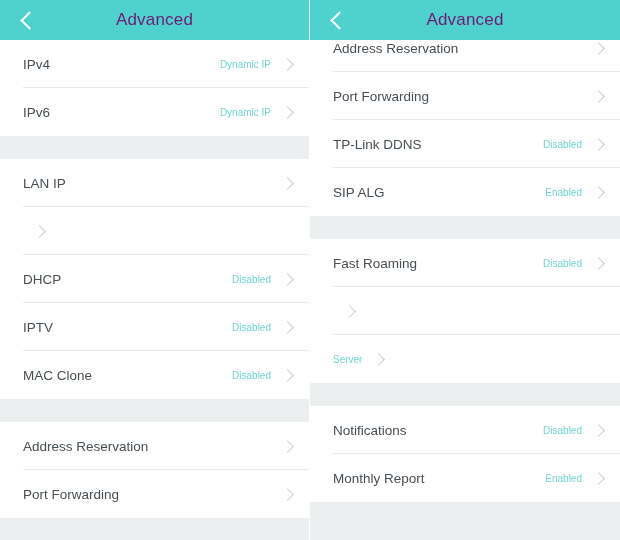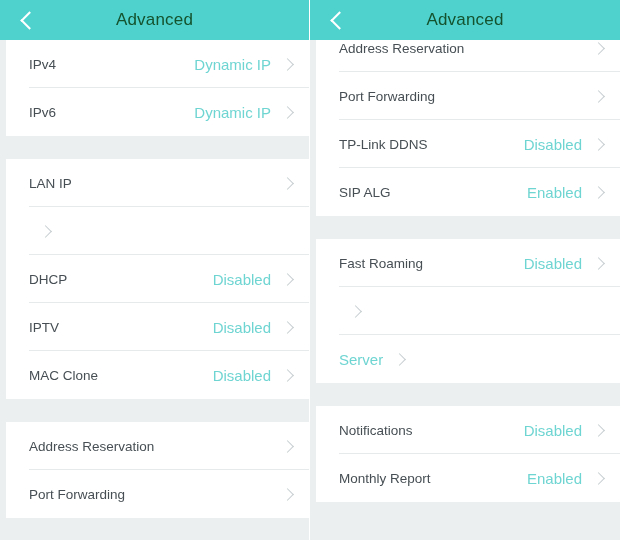--- a/index.html
+++ b/index.html
@@ -54,21 +54,21 @@
     width: 11px;
     height: 11px;
     border-left: 2px solid #ffffff;
     border-bottom: 2px solid #ffffff;
     transform: rotate(45deg);
     margin-left: 4px;
   }
   .header-title {
     flex: 1;
     text-align: center;
-    color: #14532d;
+    color: #701a75;
     font-size: 17px;
     letter-spacing: 0.2px;
   }
   .list {
     background: #eceff0;
     height: 500px;
     overflow: hidden;
     position: relative;
   }
   .group {
@@ -99,37 +99,37 @@
   }
   .row.last:after {
     display: none;
   }
   .row-label {
     flex: 1;
     font-size: 13.5px;
     color: #474f54;
   }
   .row-value {
-    font-size: 15px;
+    font-size: 10px;
     color: #6fd5d2;
     margin-right: 12px;
     white-space: nowrap;
   }
   .chevron {
     width: 8px;
     height: 8px;
     border-top: 1.5px solid #c6cdd0;
     border-right: 1.5px solid #c6cdd0;
     transform: rotate(45deg);
     flex: 0 0 auto;
     margin-right: 3px;
   }
   .list-inner {
     position: absolute;
-    left: 6px;
+    left: 0;
     right: 0;
     top: 0;
   }
   .right .list-inner {
     top: -16px;
   }
 </style>
 </head>
 <body>
 

